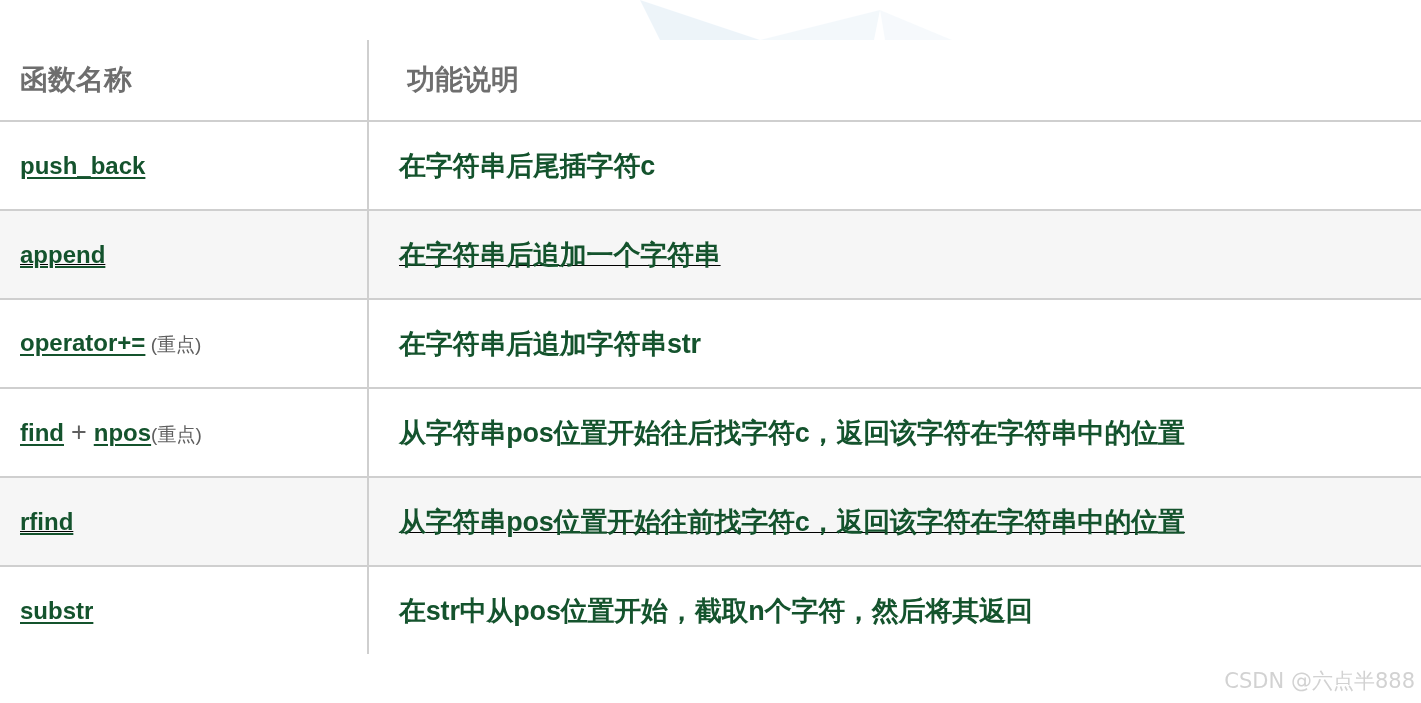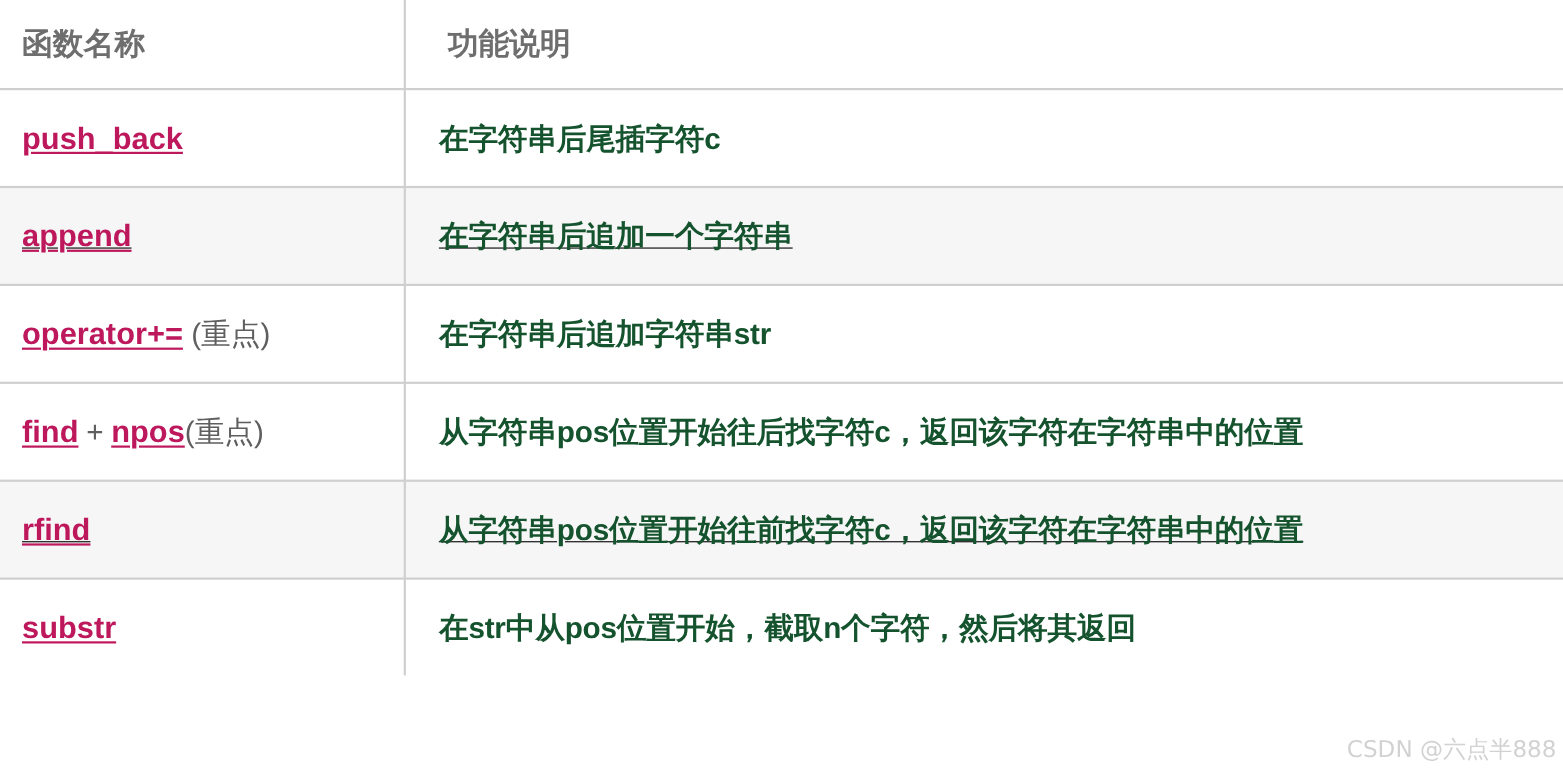--- a/index.html
+++ b/index.html
@@ -29,20 +29,21 @@
     position: relative;
     z-index: 1;
     width: 1421px;
   }
 
   table.fn-table {
     width: 1421px;
     border-collapse: collapse;
     table-layout: fixed;
     background: transparent;
+    margin-top: 40px;
   }
 
   col.col-name { width: 368px; }
   col.col-desc { width: 1053px; }
 
   table.fn-table th,
   table.fn-table td {
     vertical-align: middle;
     text-align: left;
     border-bottom: 2px solid #cfcfcf;
@@ -73,31 +74,31 @@
   tbody td.cell-name { padding: 0 0 0 20px; }
   tbody td.cell-desc { padding: 0 0 0 30px; }
 
   tbody tr.row-white td { background: #ffffff; }
   tbody tr.row-gray  td { background: #f6f6f6; text-decoration: underline; }
 
   tbody tr.last-row td { border-bottom: none; }
 
   
   .fn-link {
-    color: #be185d;
-    font-size: 28px;
+    color: #14532d;
+    font-size: 24px;
     font-weight: bold;
     text-decoration: underline;
     text-underline-offset: 3px;
     text-decoration-thickness: 2px;
     white-space: nowrap;
   }
   .fn-plain {
     color: #5f5f5f;
-    font-size: 27px;
+    font-size: 19px;
     font-weight: normal;
     white-space: nowrap;
   }
   .fn-plus {
     color: #5f5f5f;
     font-size: 27px;
     font-weight: normal;
     padding: 0 7px;
   }
 

